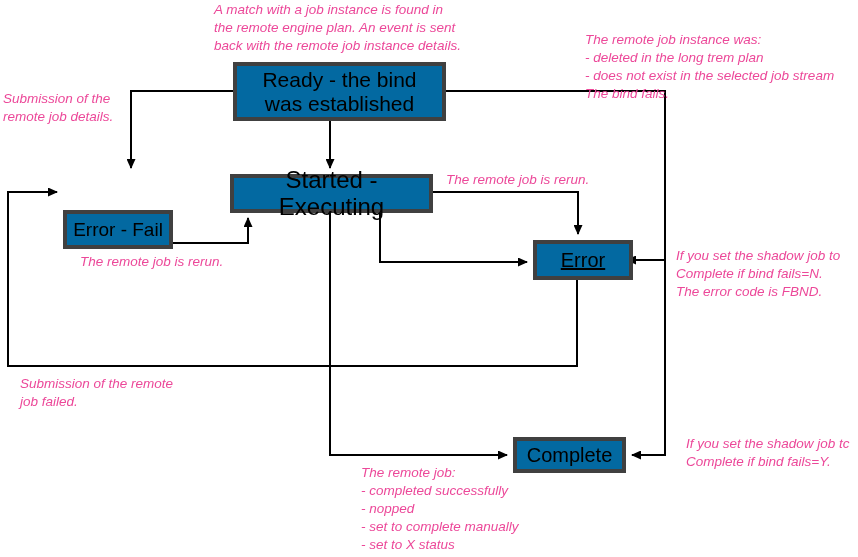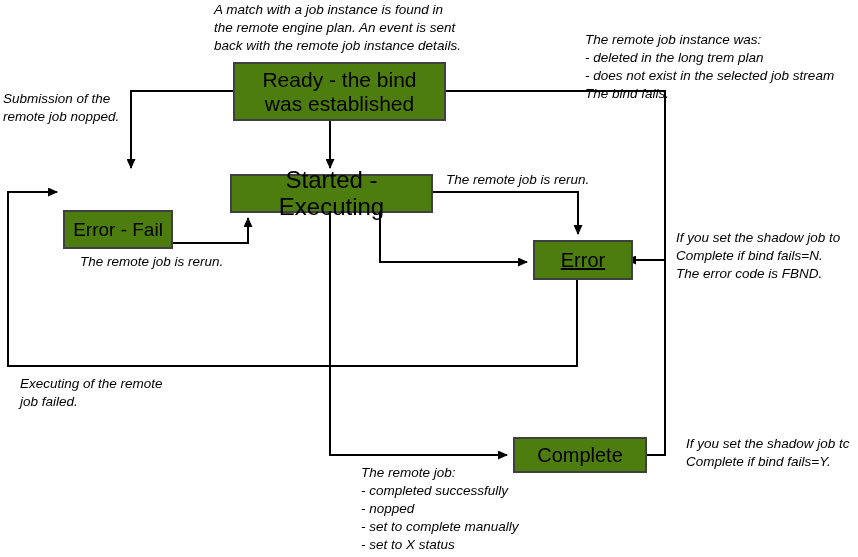--- a/index.html
+++ b/index.html
@@ -2,42 +2,42 @@
 <html><head>
 <meta charset="utf-8">
 <title>Remote Job Shadow State Diagram</title>
 <style>
   html,body{margin:0;padding:0;background:#ffffff;}
   body{width:858px;height:557px;position:relative;overflow:hidden;
        font-family:"Liberation Sans","DejaVu Sans",sans-serif;color:#000;}
   #diagram{position:absolute;left:0;top:0;width:858px;height:557px;}
   svg.wires{position:absolute;left:0;top:0;width:858px;height:557px;pointer-events:none;}
 
-  .state-box{position:absolute;box-sizing:border-box;border:2px solid #404040;
-             background:#4d7c0f;display:flex;align-items:center;justify-content:center;
+  .state-box{position:absolute;box-sizing:border-box;border:4px solid #404040;
+             background:#0369a1;display:flex;align-items:center;justify-content:center;
              text-align:center;line-height:1.12;color:#000;}
   .state-box .lbl{display:block;padding:0 6px;}
 
   #box-ready{left:233px;top:62px;width:213px;height:59px;font-size:21px;}
   #box-ready .lbl{text-align:center;}
   #box-errorfail{left:63px;top:174px;width:110px;height:39px;font-size:19px;margin-top:36px;}
   #box-started{left:230px;top:174px;width:203px;height:39px;font-size:24px;}
   #box-error{left:533px;top:240px;width:100px;height:40px;font-size:20px;text-decoration:underline;}
-  #box-complete{left:513px;top:437px;width:134px;height:36px;font-size:20px;text-align:right;}
+  #box-complete{left:513px;top:437px;width:113px;height:36px;font-size:20px;text-align:right;}
 
   .note{position:absolute;font-style:italic;font-size:13.5px;line-height:1.33;
-        color:#000000;white-space:pre-line;}
+        color:#ec4899;white-space:pre-line;}
 
   #note-match{left:214px;top:1px;width:300px;}
   #note-deleted{left:585px;top:31px;width:275px;}
   #note-submit-top{left:3px;top:90px;width:170px;}
   #note-rerun-right{left:446px;top:171px;width:200px;}
   #note-rerun-left{left:80px;top:253px;width:220px;}
   #note-failed{left:382px;top:266px;width:200px;}
-  #note-fbnd{left:676px;top:229px;width:182px;}
+  #note-fbnd{left:676px;top:247px;width:182px;}
   #note-submit-bottom{left:20px;top:375px;width:215px;}
   #note-completeY{left:686px;top:435px;width:176px;overflow:hidden;white-space:pre;}
   #note-joblist{left:361px;top:464px;width:230px;}
 </style>
 </head>
 <body>
 
 <div id="diagram">
 
   <svg class="wires" viewBox="0 0 858 557">
@@ -92,32 +92,32 @@
   <div class="note" id="note-match">A match with a job instance is found in
 the remote engine plan. An event is sent
 back with the remote job instance details.</div>
 
   <div class="note" id="note-deleted">The remote job instance was:
 - deleted in the long trem plan
 - does not exist in the selected job stream
            The bind fails.</div>
 
   <div class="note" id="note-submit-top">Submission of the
-remote job nopped.</div>
+remote job details.</div>
 
   <div class="note" id="note-rerun-right">The remote job is rerun.</div>
 
   <div class="note" id="note-rerun-left">The remote job is rerun.</div>
 
 
   <div class="note" id="note-fbnd">If you set the shadow job to
 Complete if bind fails=N.
 The error code is FBND.</div>
 
-  <div class="note" id="note-submit-bottom">Executing of the remote
+  <div class="note" id="note-submit-bottom">Submission of the remote
 job failed.</div>
 
   <div class="note" id="note-completeY">If you set the shadow job tc
 Complete if bind fails=Y.</div>
 
   <div class="note" id="note-joblist">The remote job:
 - completed successfully
 - nopped
 - set to complete manually
 - set to X status

